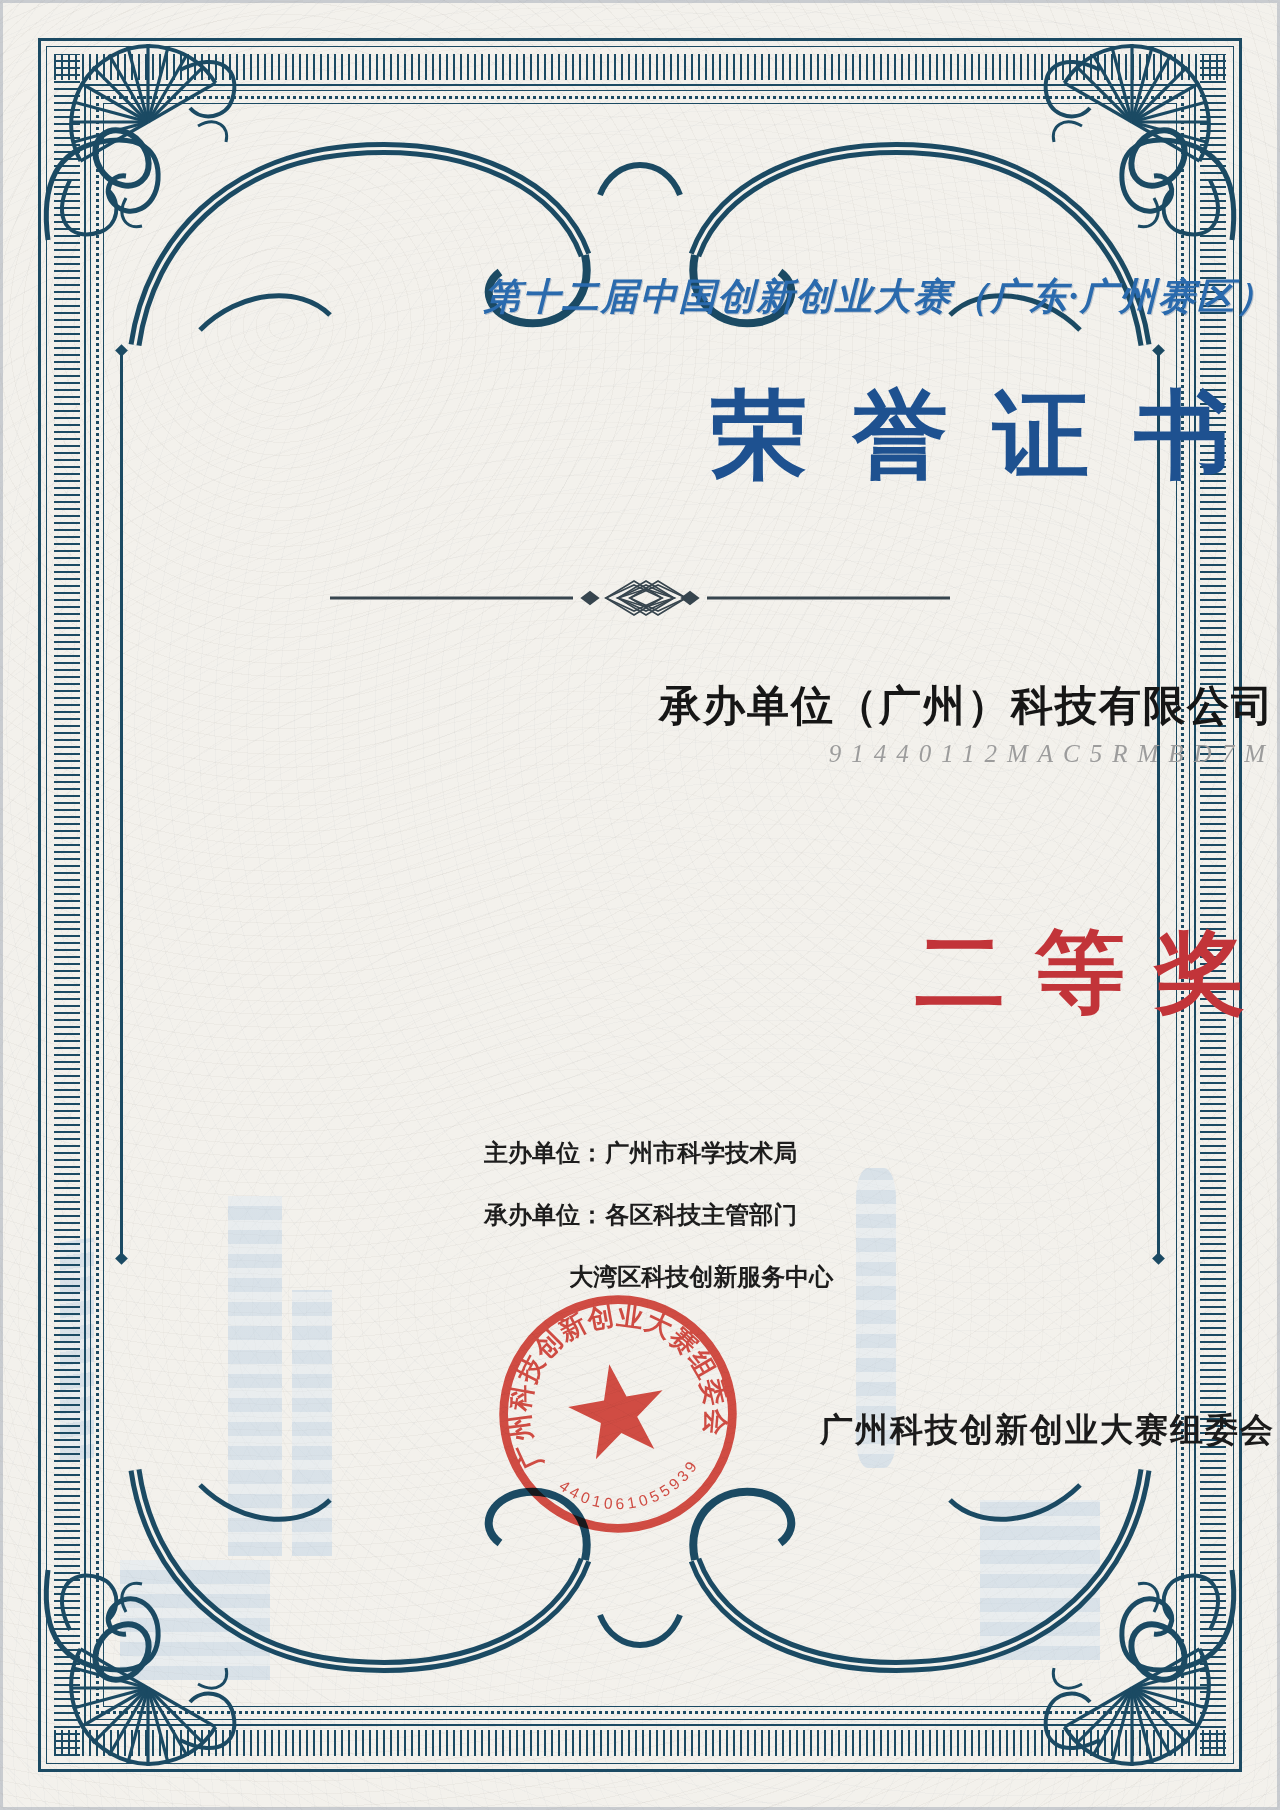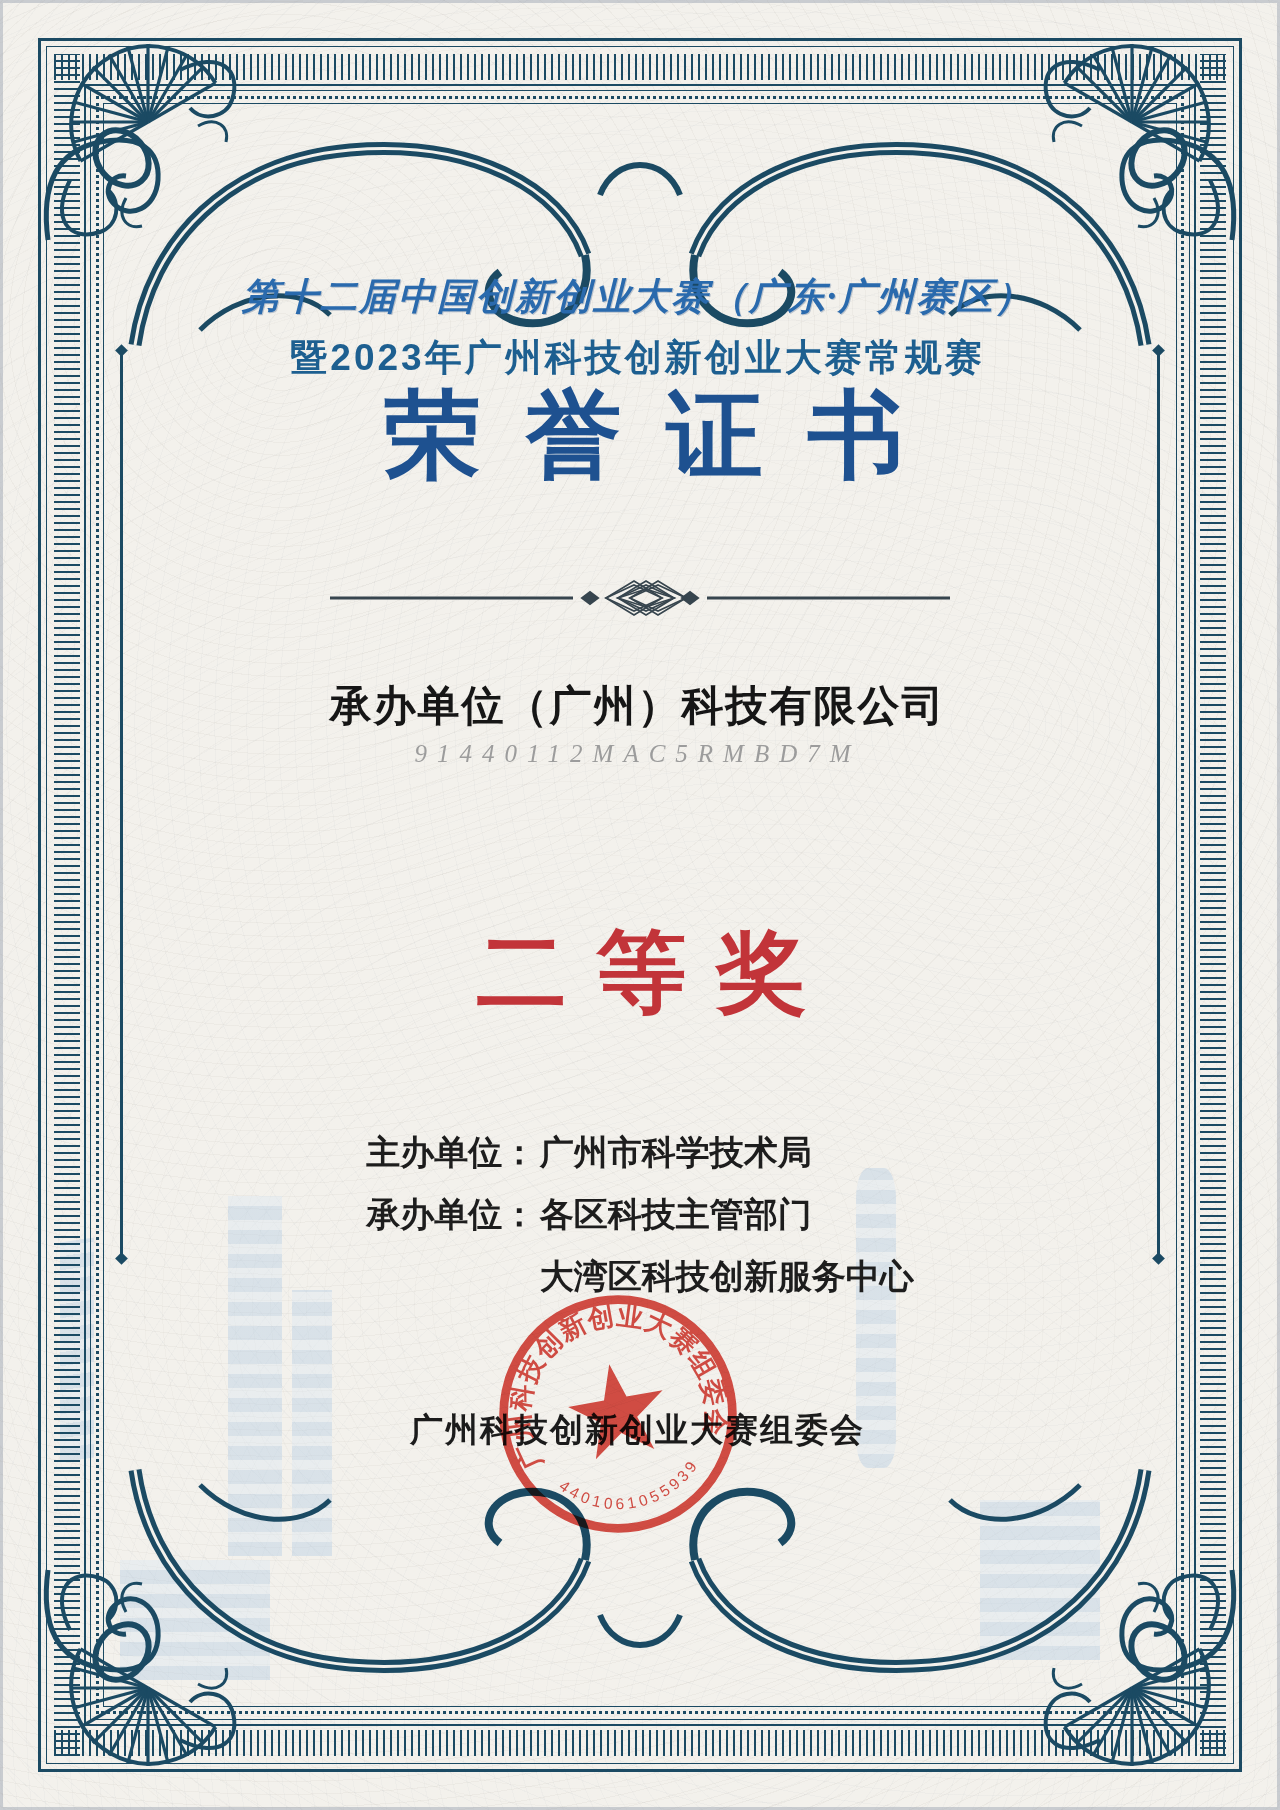--- a/index.html
+++ b/index.html
@@ -36,39 +36,39 @@
     background:repeating-linear-gradient(0deg,#1b4a63 0 2px,transparent 2px 7px);}
   .band.top{top:54px;} .band.bottom{bottom:54px;}
   .band.left{left:54px;} .band.right{right:54px;}
   
   .side-rule{position:absolute;top:350px;bottom:552px;width:3px;background:#1b4a63;}
   .side-rule.left{left:120px;} .side-rule.right{right:120px;}
   .finial{position:absolute;width:9px;height:9px;background:#1b4a63;transform:rotate(45deg);}
   .finial.tl{left:117px;top:346px;}
   .finial.b2{left:117px;top:1254px;} .finial.tr{right:117px;top:346px;} .finial.br{right:117px;top:1254px;}
   
-  .ctext{position:absolute;left:0;right:5px;text-align:center;color:#1a1a1a;}
+  .ctext{position:absolute;left:0;right:5px;text-align:right;color:#1a1a1a;}
   .hdr-line1{top:272px;font-size:37px;font-weight:700;font-style:italic;color:#2a6aad;
     font-family:"Liberation Serif",serif;letter-spacing:2px;text-shadow:1px 1px 0 rgba(20,60,110,.25);}
   .hdr-line2{top:333px;font-size:37px;font-weight:900;color:#1d5f90;
     font-family:"Liberation Sans",sans-serif;letter-spacing:3px;}
   .main-title{top:372px;font-size:96px;font-weight:900;color:#1e5190;
     letter-spacing:45px;padding-left:58px;font-family:"Liberation Serif",serif;}
   .divider{position:absolute;left:50%;top:578px;transform:translateX(-50%);}
   .company{top:678px;font-size:42px;font-weight:800;color:#161616;
     font-family:"Liberation Sans",sans-serif;letter-spacing:2px;}
   .credit-code{top:740px;font-size:25px;font-style:italic;color:#9c9c9c;
     letter-spacing:10px;font-family:"Liberation Serif",serif;}
   .group{top:815px;font-size:52px;font-weight:900;color:#111;
     font-family:"Liberation Serif",serif;letter-spacing:4px;}
   .prize{top:912px;font-size:90px;font-weight:900;color:#c23439;
     font-family:Liberation Serif, serif;letter-spacing:30px;padding-left:38px;}
   .org-block{position:absolute;left:50%;top:1122px;transform:translateX(-50%);
-    font-size:34px;font-weight:700;color:#1d1d1d;line-height:62px;
-    font-family:"Liberation Serif",serif;white-space:nowrap;text-align:left;}
+    font-size:24px;font-weight:700;color:#1d1d1d;line-height:62px;
+    font-family:"Liberation Serif",serif;white-space:nowrap;text-align:center;}
   .org-label{display:inline-block;min-width:5.1em;}
   .committee{top:1408px;font-size:33px;font-weight:800;color:#1b1b1b;
     font-family:"Liberation Serif",serif;letter-spacing:2px;z-index:5;}
   .cert-date{top:1472px;font-size:34px;font-weight:700;color:#222;
     font-family:"Liberation Serif",serif;letter-spacing:8px;z-index:5;}
   .seal{position:absolute;left:492px;top:1288px;width:252px;height:252px;
     transform:rotate(-10deg);opacity:.88;mix-blend-mode:multiply;z-index:6;pointer-events:none;}
   
   .skyline{position:absolute;background:repeating-linear-gradient(0deg,#b9cfe4 0 14px,#dde8f2 14px 24px);
     opacity:.45;pointer-events:none;}
@@ -156,21 +156,20 @@
     <use href="#cornerOrn" transform="translate(1250,1780) scale(-1,-1)"></use>
     <use href="#curlTop"></use>
     <use href="#curlTop" transform="translate(1280,0) scale(-1,1)"></use>
     <use href="#curlBottom"></use>
     <use href="#curlBottom" transform="translate(1280,0) scale(-1,1)"></use>
     <path d="M600,195 C615,155 665,155 680,195" stroke="#1b4a63" stroke-width="6" fill="none"></path>
     <path d="M600,1615 C615,1655 665,1655 680,1615" stroke="#1b4a63" stroke-width="6" fill="none"></path>
   </svg>
 
   <div class="ctext hdr-line1">第十二届中国创新创业大赛（广东·广州赛区）</div>
-  <div class="ctext hdr-line2">暨2023年广州科技创新创业大赛常规赛</div>
   <div class="ctext main-title">荣誉证书</div>
 
   <svg class="divider" width="620" height="40" viewBox="0 0 620 40">
     <g stroke="#37454e" fill="none">
       <line x1="0" y1="20" x2="243" y2="20" stroke-width="3"></line>
       <line x1="377" y1="20" x2="620" y2="20" stroke-width="3"></line>
       <path d="M252,20 l8,-6 8,6 -8,6 z" stroke-width="2" fill="#37454e"></path>
       <path d="M352,20 l8,-6 8,6 -8,6 z" stroke-width="2" fill="#37454e"></path>
       <g stroke-width="1.6">
         <path d="M288,20 l28,-17 28,17 -28,17 z"></path>

